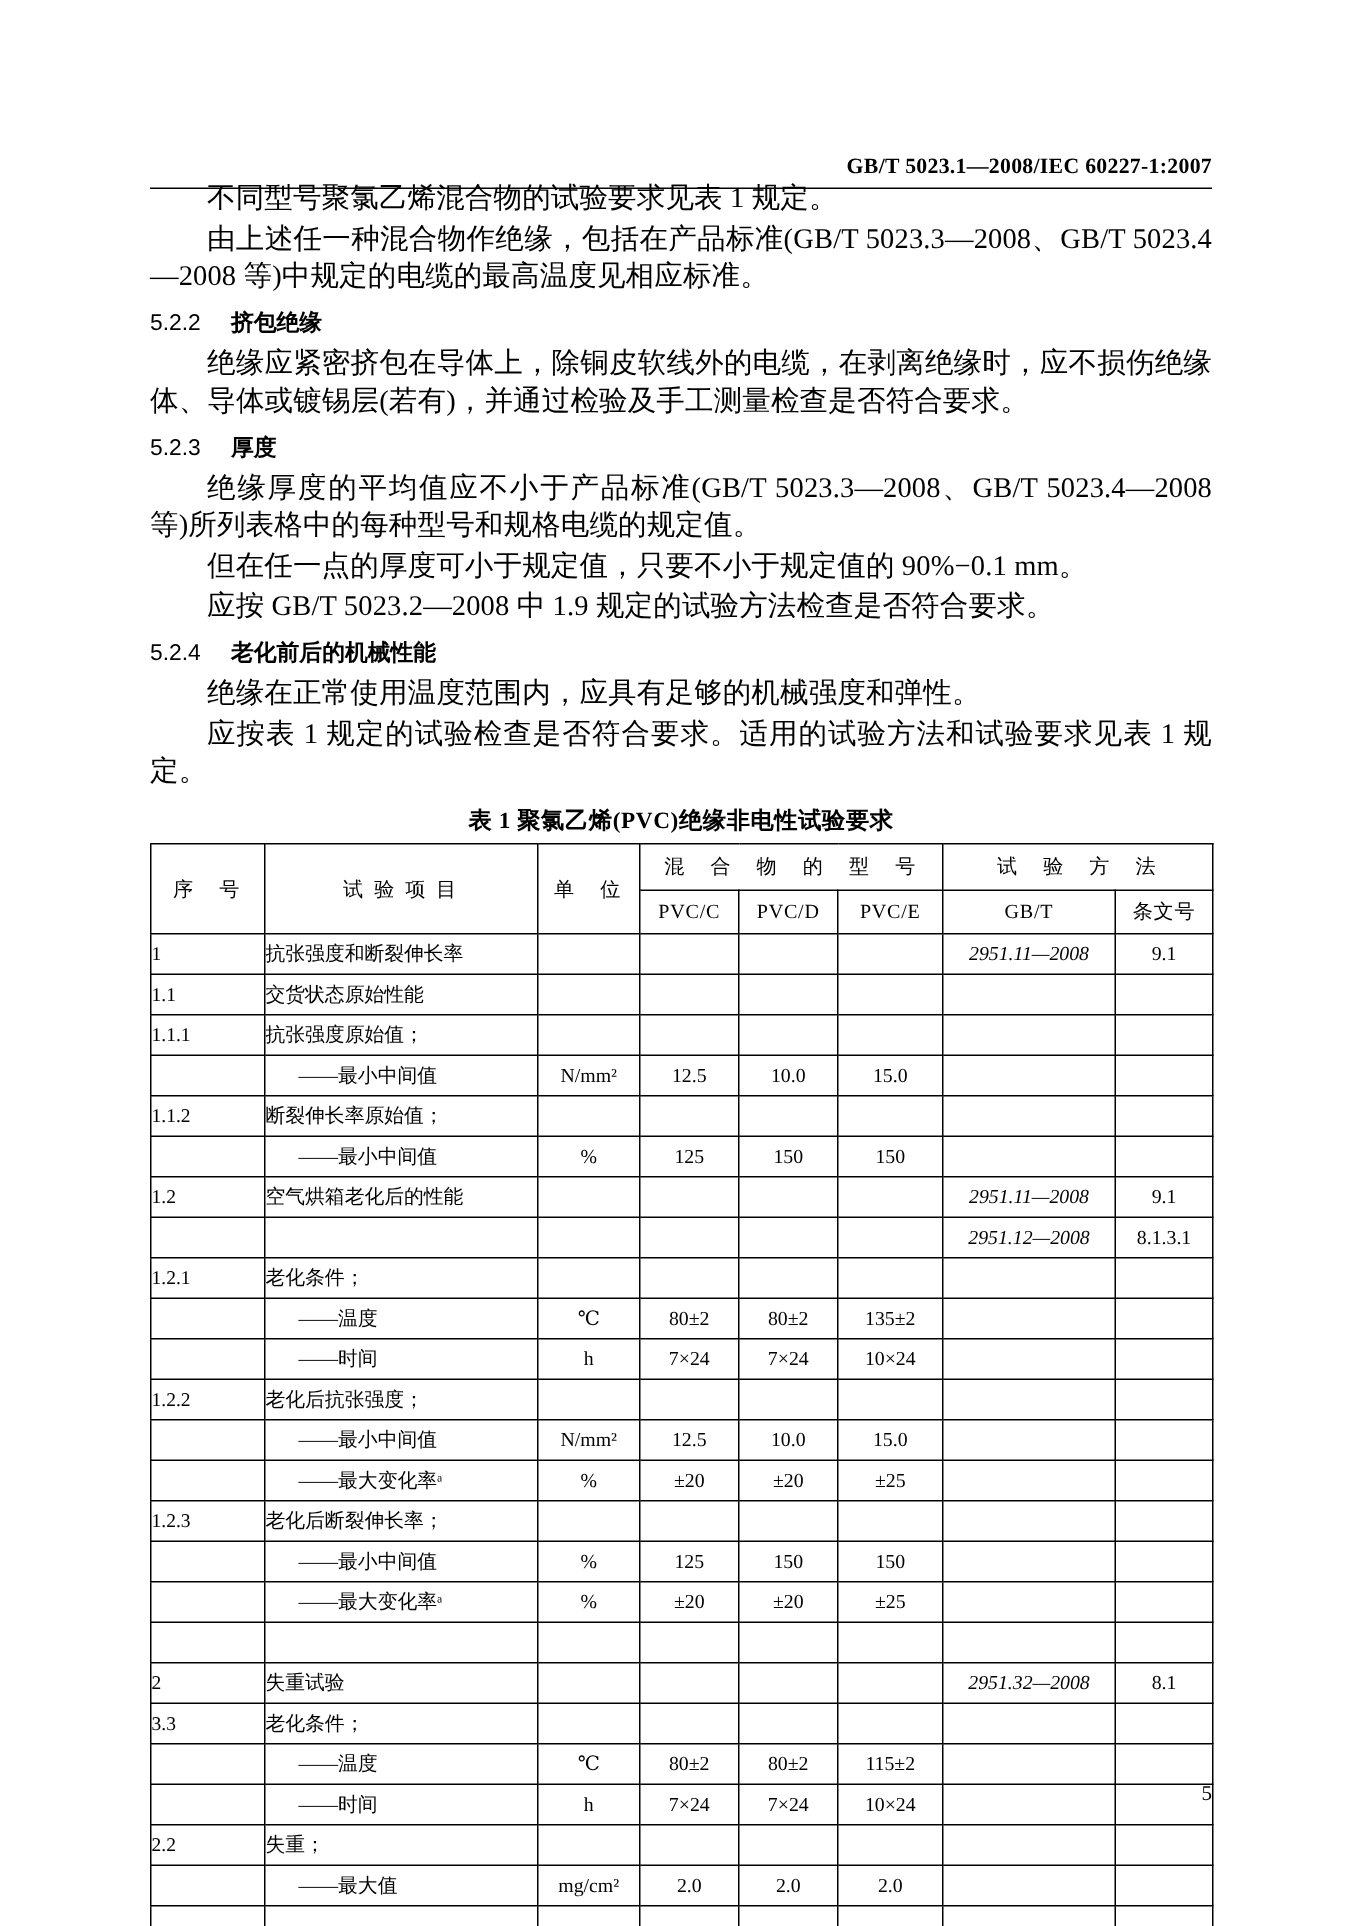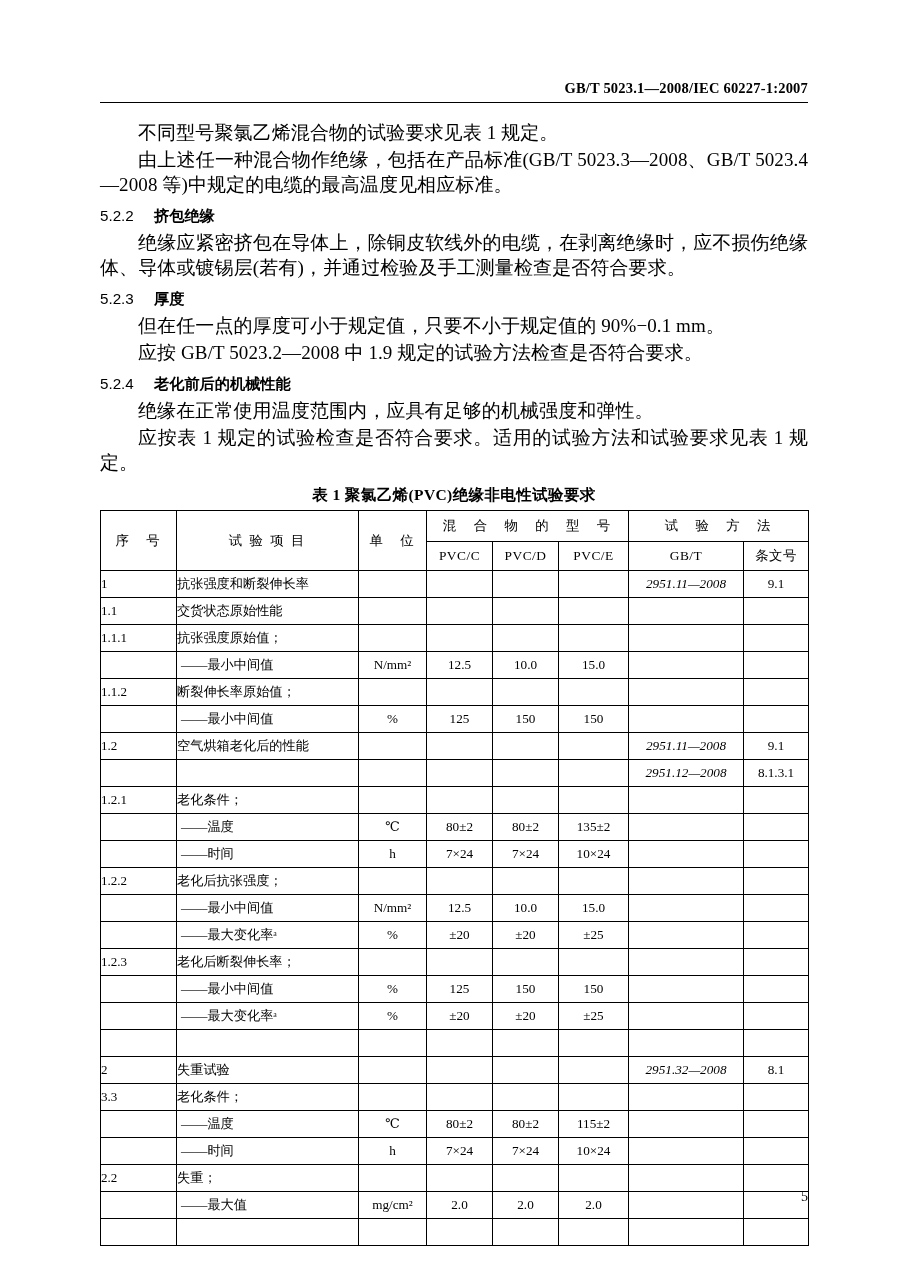--- a/index.html
+++ b/index.html
@@ -18,21 +18,21 @@
   .page {
     position: relative;
     width: 908px;
     height: 1284px;
     box-sizing: border-box;
     padding: 0;
   }
   
   .header {
     position: absolute;
-    top: 80px;
+    top: 103px;
     left: 0;
     right: 0;
     height: 22px;
   }
   .header-std {
     position: absolute;
     right: 100px;
     top: 0;
     font-family: "Liberation Serif", serif;
     font-weight: bold;
@@ -108,21 +108,21 @@
   table.pvc .hd2 {
     text-align: center;
     height: 28px;
     letter-spacing: 0.5px;
     font-size: 13.4px;
   }
   td.c { text-align: center; }
   td.row { height: 26px; }
   td.seq { padding-left: 7px; font-size: 13px; }
   td.item { padding-left: 10px; font-size: 13.2px; font-family: Liberation Serif, serif; }
-  td.item.sub { padding-left: 4px; }
+  td.item.sub { padding-left: 22px; }
   .nowrap { white-space: nowrap; font-style: italic; }
   
   .page-num {
     position: absolute;
     right: 100px;
     bottom: 79px;
     font-family: "Liberation Serif", serif;
     font-size: 14px;
   }
 </style>
@@ -142,20 +142,21 @@
     <p class="indent">由上述任一种混合物作绝缘，包括在产品标准(GB/T 5023.3—2008、GB/T 5023.4—2008 等)中规定的电缆的最高温度见相应标准。</p>
 
     <div class="clause">
       <span class="num">5.2.2</span><span class="ttl">挤包绝缘</span>
     </div>
     <p class="indent">绝缘应紧密挤包在导体上，除铜皮软线外的电缆，在剥离绝缘时，应不损伤绝缘体、导体或镀锡层(若有)，并通过检验及手工测量检查是否符合要求。</p>
 
     <div class="clause">
       <span class="num">5.2.3</span><span class="ttl">厚度</span>
     </div>
+    <p class="indent">绝缘厚度的平均值应不小于产品标准(GB/T 5023.3—2008、GB/T 5023.4—2008 等)所列表格中的每种型号和规格电缆的规定值。</p>
     <p class="indent">但在任一点的厚度可小于规定值，只要不小于规定值的 90%−0.1 mm。</p>
     <p class="indent">应按 GB/T 5023.2—2008 中 1.9 规定的试验方法检查是否符合要求。</p>
 
     <div class="clause">
       <span class="num">5.2.4</span><span class="ttl">老化前后的机械性能</span>
     </div>
     <p class="indent">绝缘在正常使用温度范围内，应具有足够的机械强度和弹性。</p>
     <p class="indent">应按表 1 规定的试验检查是否符合要求。适用的试验方法和试验要求见表 1 规定。</p>
 
     <div class="table-caption">表 1  聚氯乙烯(PVC)绝缘非电性试验要求</div>

